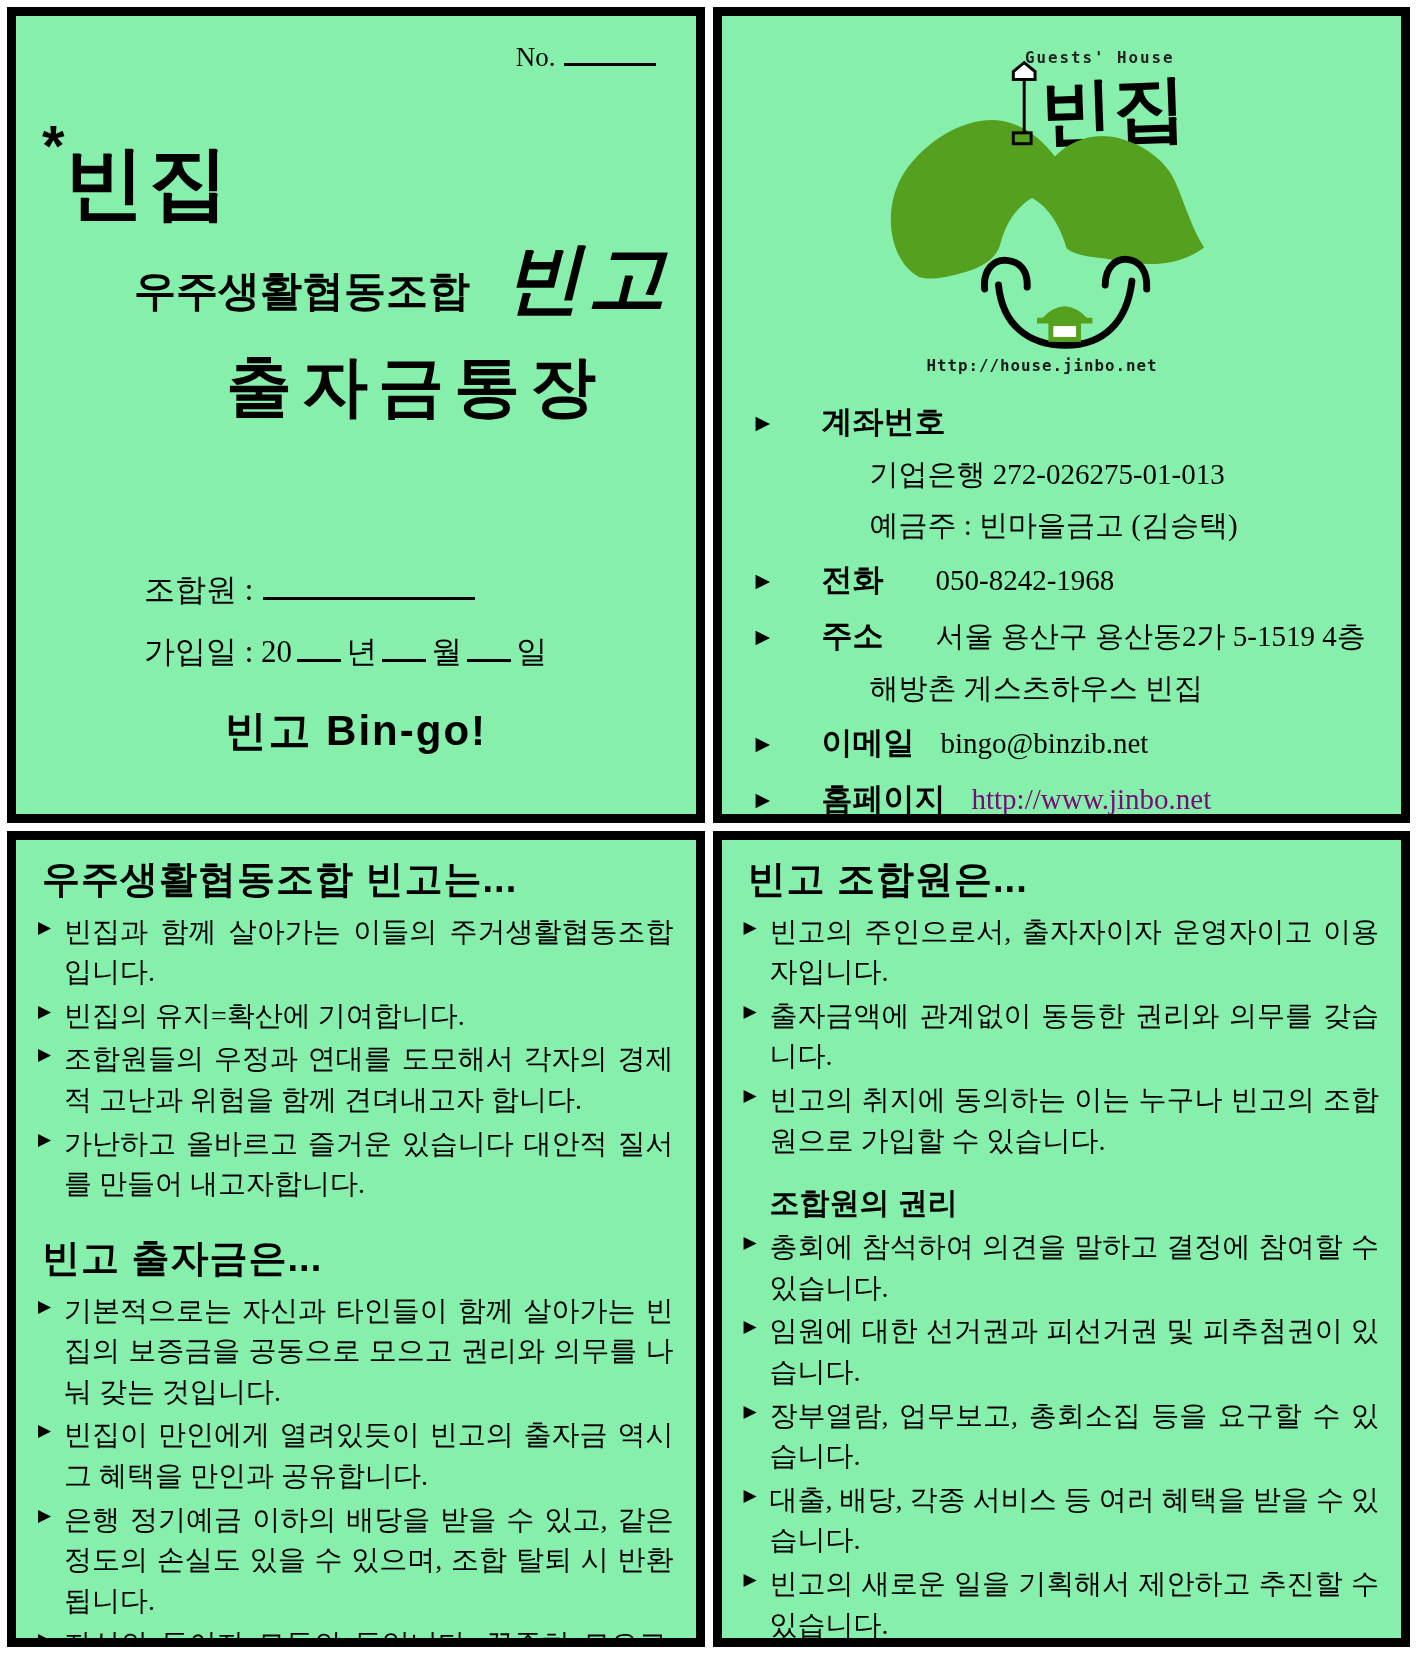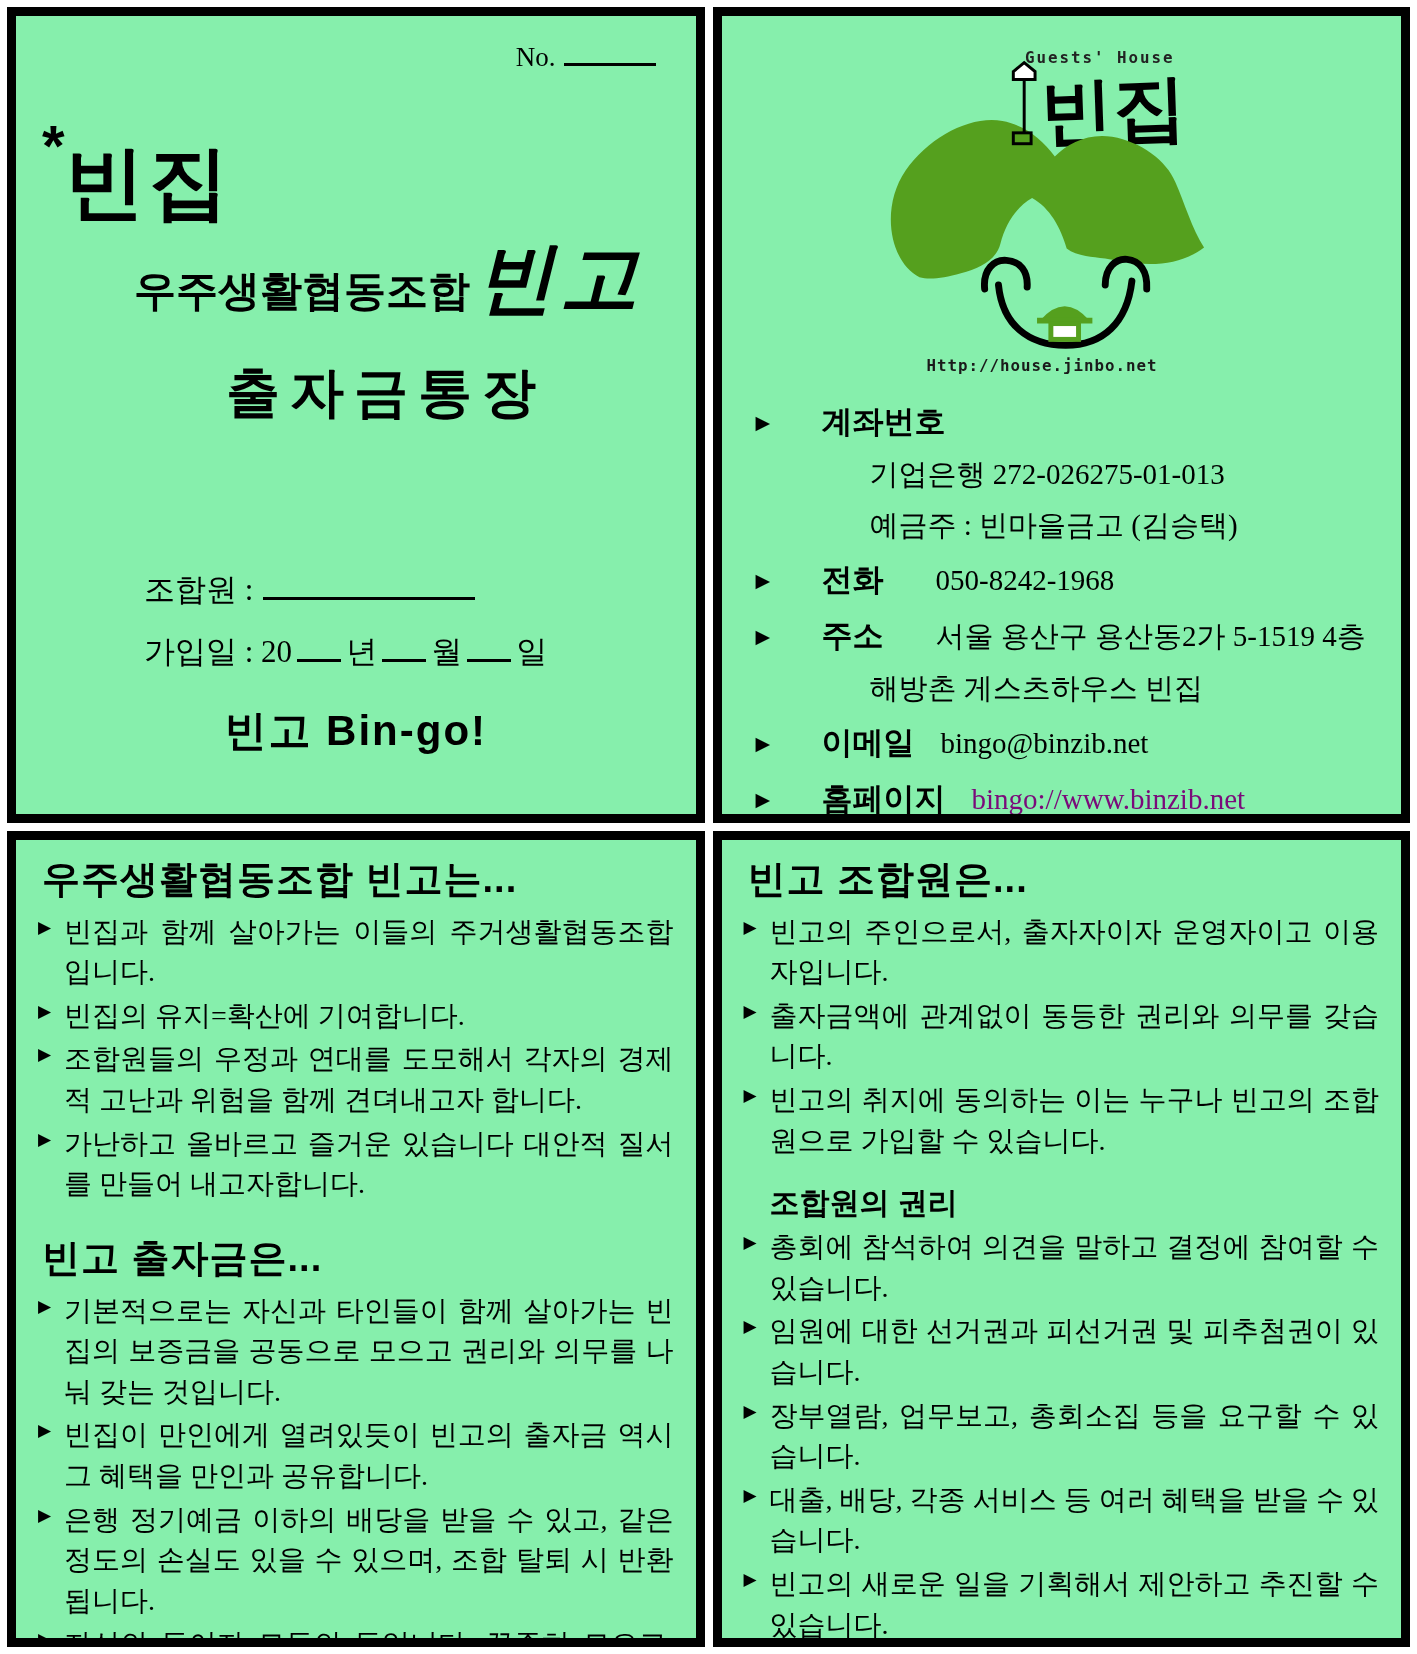--- a/index.html
+++ b/index.html
@@ -17,24 +17,24 @@
   
   .cover{font-family:var(--serif);color:#000;}
   .no-line{text-align:right;padding:26px 40px 0 0;font-size:27px;}
   .uline{display:inline-block;height:3px;border-bottom:3px solid #000;vertical-align:baseline;}
   .w92{width:92px;margin-left:8px;}
   .w210{width:212px;margin-left:10px;}
   .w44{width:44px;margin:0 5px;}
   .star-title{margin:44px 0 0 26px;font-family:var(--sans);font-weight:bold;line-height:1;}
   .star{font-size:58px;vertical-align:44px;}
   .big{font-size:80px;letter-spacing:4px;}
-  .coop-line{margin:16px 0 0 118px;display:flex;align-items:baseline;gap:6px;font-family:var(--sans);font-weight:bold;line-height:1;}
+  .coop-line{margin:16px 0 0 118px;display:flex;align-items:baseline;gap:34px;font-family:var(--sans);font-weight:bold;line-height:1;}
   .coop-prefix{font-size:42px;}
   .coop-name{font-size:78px;letter-spacing:6px;font-style:italic;}
-  .passbook-title{margin:48px 0 0 210px;font-family:var(--sans);font-weight:bold;font-size:54px;letter-spacing:10px;line-height:1;}
+  .passbook-title{margin:36px 0 0 210px;font-family:var(--sans);font-weight:bold;font-size:66px;letter-spacing:10px;line-height:1;}
   .fields{margin:140px 0 0 128px;font-size:31px;line-height:2.0;}
   .slogan{margin-top:20px;text-align:center;font-family:var(--sans);font-weight:bold;font-size:42px;letter-spacing:2px;}
 
   
   .info{font-family:var(--serif);}
   .logo-wrap{margin:14px 0 0 150px;width:336px;}
   .lg-tag{font-family:var(--mono);font-weight:bold;font-size:16px;letter-spacing:2px;fill:#222;}
   .lg-brand{font-family:var(--sans);font-weight:bold;font-size:74px;fill:#000;}
   .lg-url{font-family:var(--mono);font-weight:bold;font-size:16px;letter-spacing:1px;fill:#1a1a1a;}
   .info-list{margin:16px 24px 0 34px;}
@@ -151,21 +151,21 @@
 
       <div class="info-row">
         <span class="mk">▶</span>
         <span class="term">이메일</span>
         <span class="val">bingo@binzib.net</span>
       </div>
 
       <div class="info-row">
         <span class="mk">▶</span>
         <span class="term">홈페이지</span>
-        <span class="val link">bingo://www.binzib.net</span>
+        <span class="val link">http://www.jinbo.net</span>
       </div>
     </div>
   </section>
 
   <section class="panel doc">
     <h2>우주생활협동조합 빈고는...</h2>
     <ul class="blist">
       <li>
         <span class="bk">▶</span><span class="bt">빈집과 함께 살아가는 이들의 주거생활협동조합입니다.</span>
       </li>

